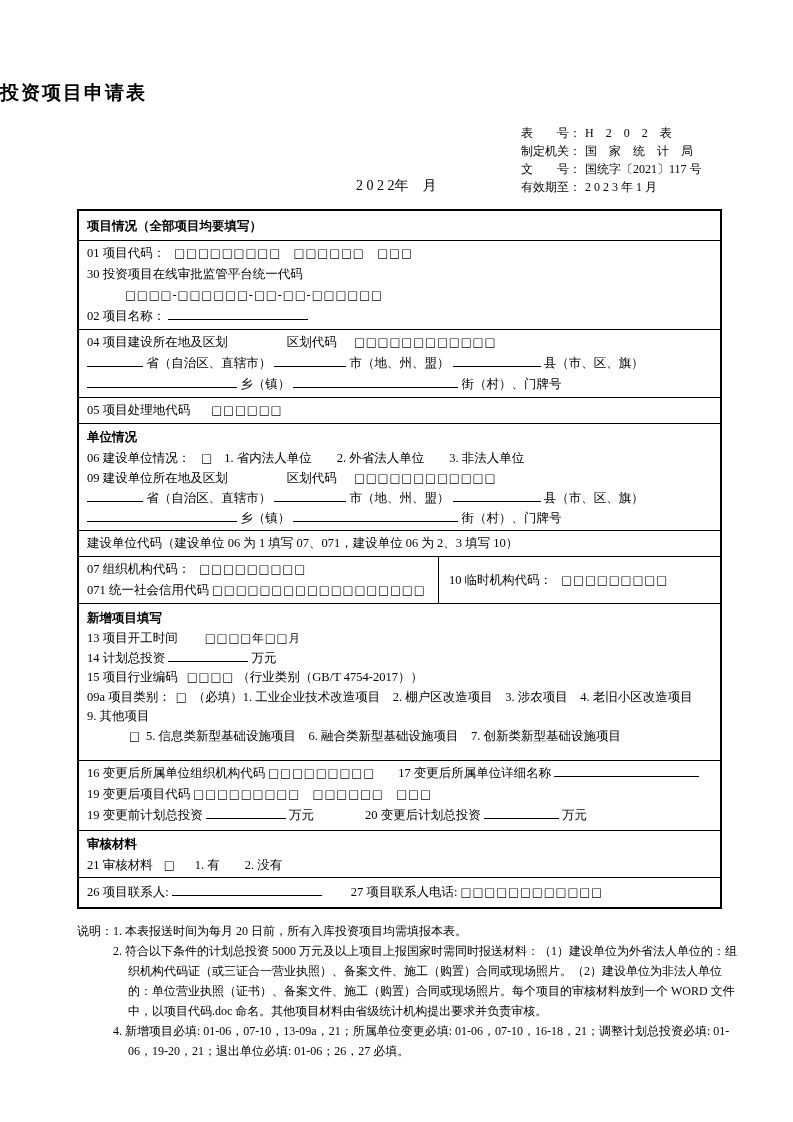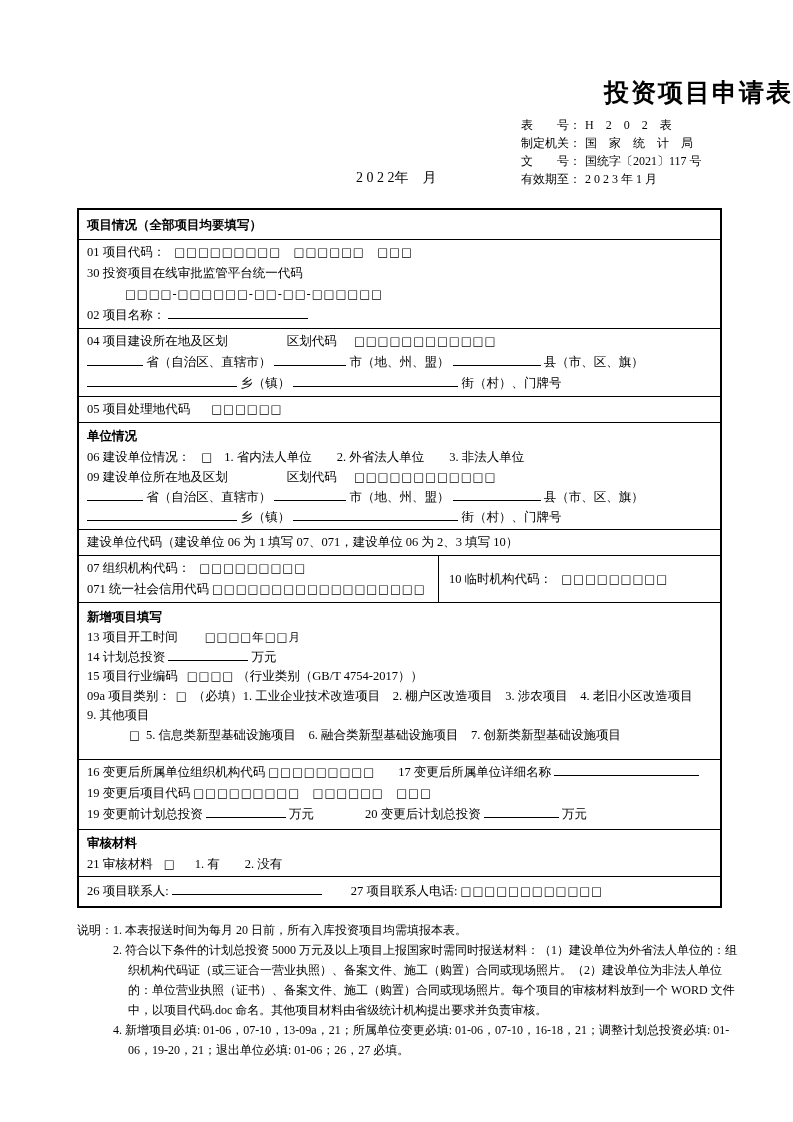--- a/index.html
+++ b/index.html
@@ -9,36 +9,36 @@
     width:793px; height:1122px;
     margin:0 auto;
     background:#ffffff;
     color:#000;
     font-family:"Liberation Serif","DejaVu Serif",serif;
     font-size:12.5px;
     overflow:hidden;
     padding-top:78px;
   }
   .title {
-    text-align:right;
-    font-size:25px;
+    text-align:left;
+    font-size:19px;
     font-weight:bold;
     letter-spacing:2px;
     line-height:30px;
   }
-  .header-block { position:relative; margin-top:8px; }
+  .header-block { position:relative; margin-top:16px; }
   .meta-wrap { width:200px; margin-left:auto; margin-right:72px; font-size:12px; }
   .meta-line { display:flex; line-height:18px; white-space:nowrap; }
   .meta-label { display:inline-block; width:64px; }
   .meta-value { flex:1; }
   .date-line { position:absolute; left:356px; bottom:1px; font-size:14px; white-space:nowrap; }
 
   .form-table {
     margin-left:77px;
-    margin-top:20px;
+    margin-top:13px;
     width:645px;
     border:2px solid #000;
   }
   .cell { padding:2px 8px; line-height:21px; }
   .cell .ln { white-space:nowrap; }
   .sec-head { font-weight:bold; padding:5px 8px 4px 8px; line-height:20px; }
   .bt { border-top:1.5px solid #000; }
   .split-row { display:flex; align-items:stretch; }
   .split-row .left { flex:0 0 59%; }
   .split-row .right { flex:1; border-left:1.5px solid #000; padding-left:10px; }

